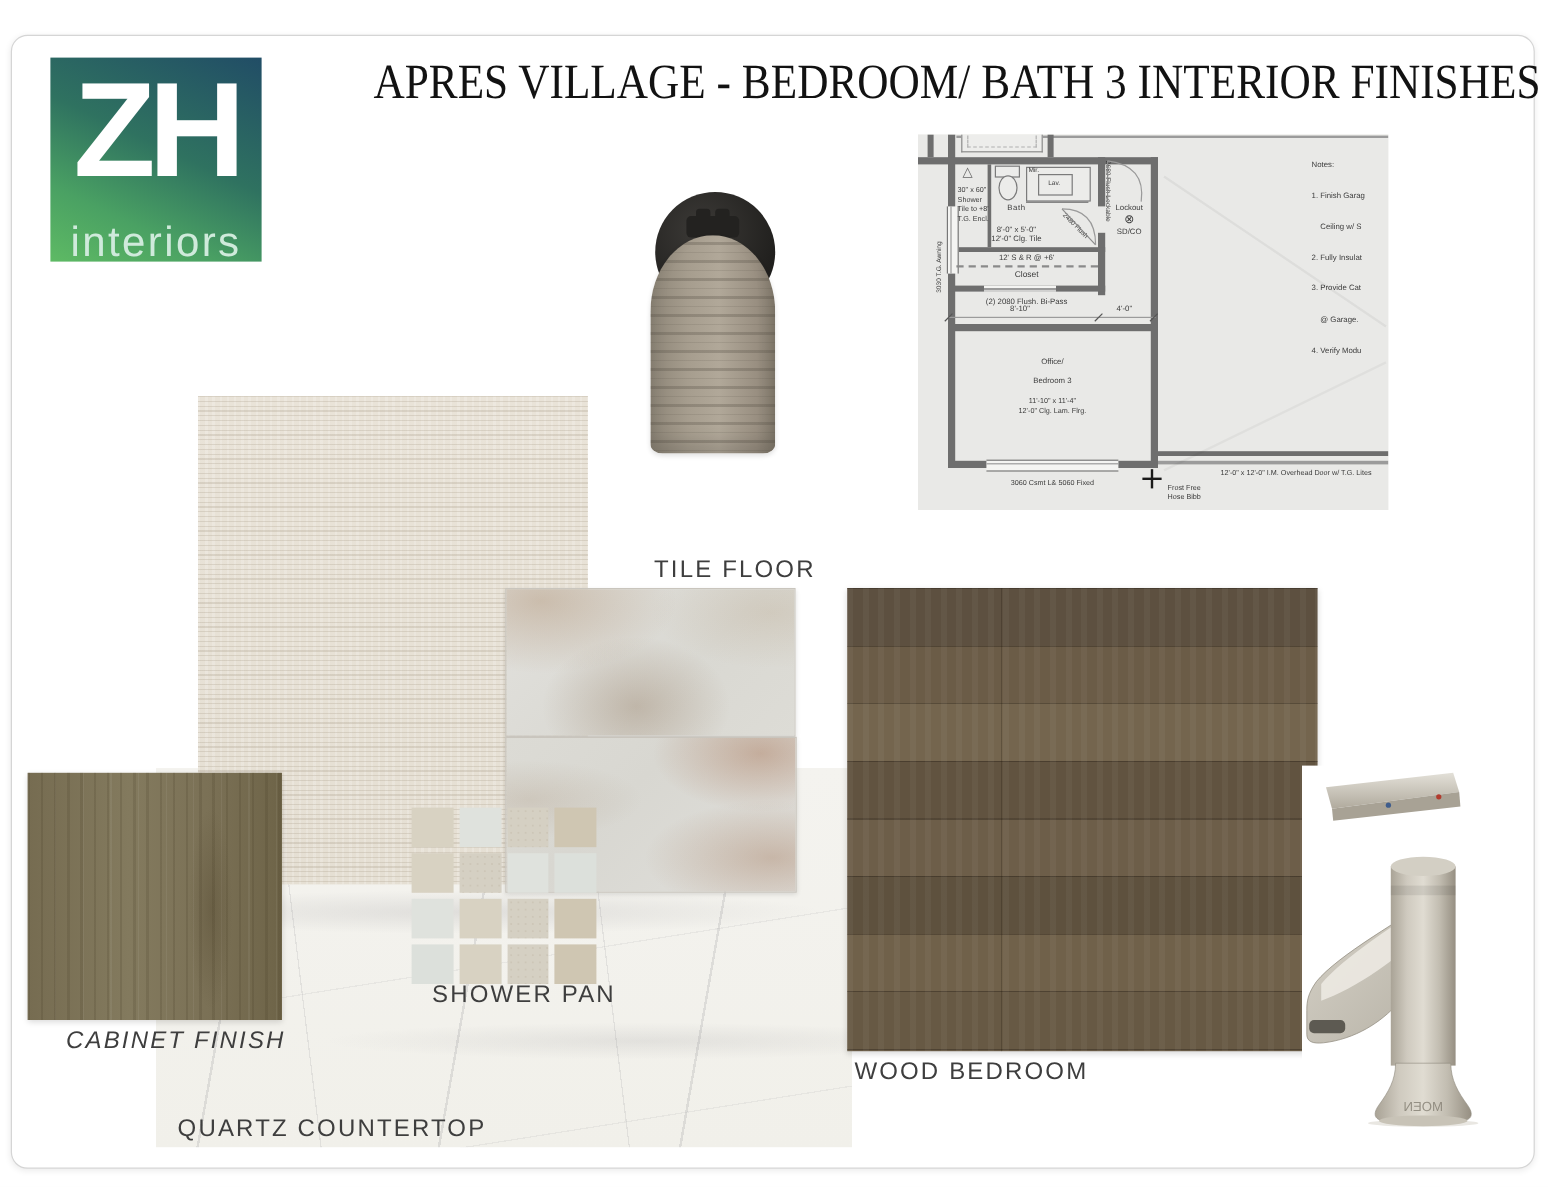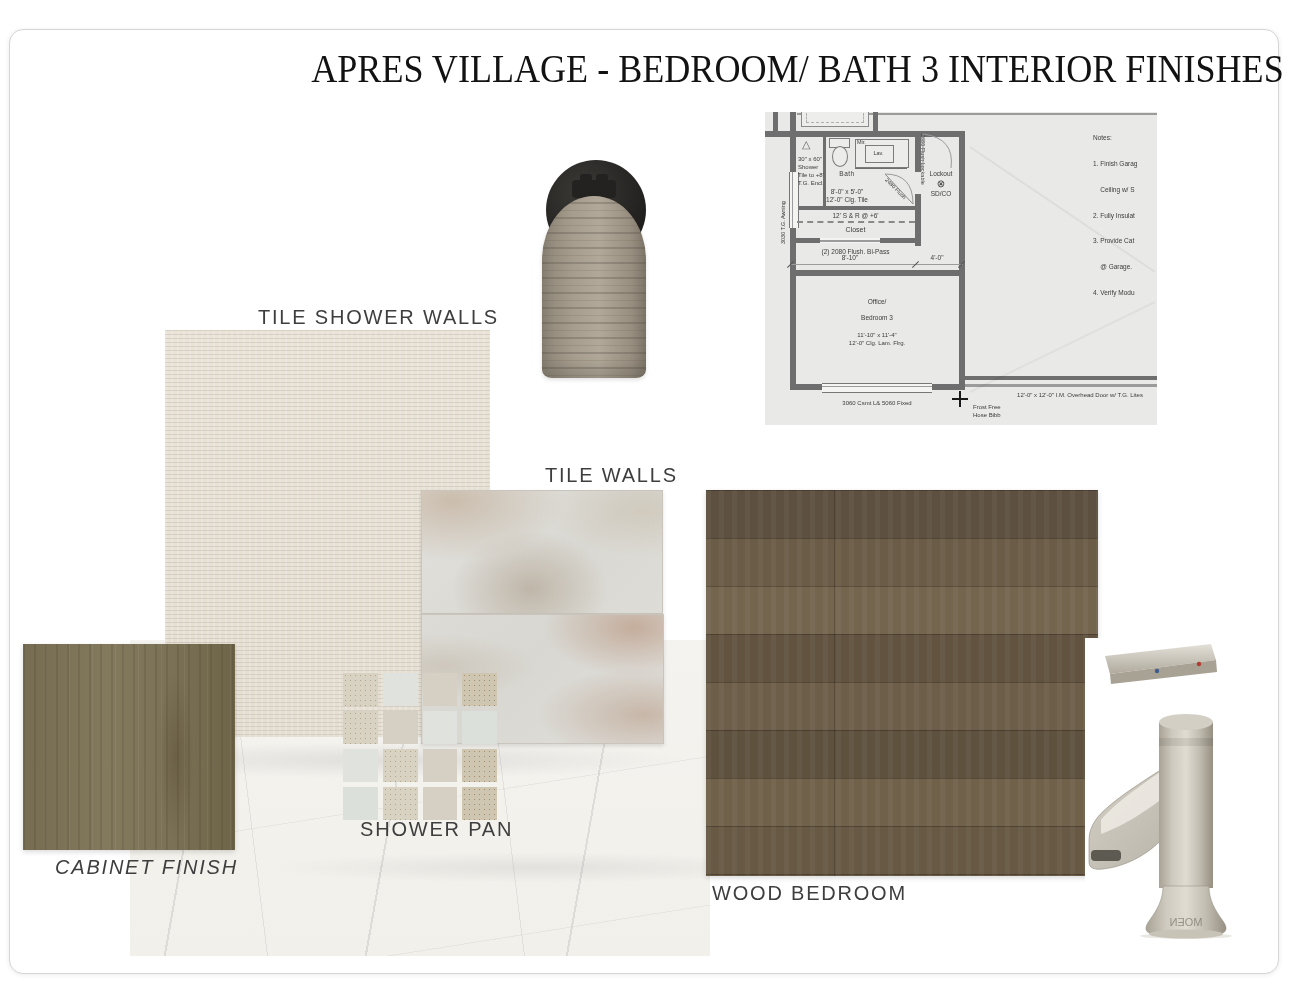--- a/index.html
+++ b/index.html
@@ -111,20 +111,24 @@
 
   
   .faucet{position:absolute;left:1085px;top:638px;width:185px;height:302px;z-index:3;background:#ffffff;}
 </style>
 </head>
 <body>
 
 <div class="canvas">
   <div class="page"></div>
 
+  <div class="logo">
+    <div class="logo-zh">ZH</div>
+    <div class="logo-word">interiors</div>
+  </div>
 
   <div class="board-title">APRES VILLAGE - BEDROOM/ BATH 3 INTERIOR FINISHES</div>
 
   <div class="sconce">
     <div class="sc-plate"></div>
     <div class="sc-knob" style="left:56px;"></div>
     <div class="sc-knob" style="left:72px;"></div>
     <div class="sc-stem"></div>
     <div class="sc-shade"></div>
   </div>
@@ -279,18 +283,18 @@
     <rect x="74" y="100" width="54" height="8" fill="#000000" opacity="0.08"></rect>
     <polygon points="20,18 126,6 131,22 25,36" fill="url(#gHandle)"></polygon>
     <polygon points="25,36 131,22 132,34 26,46" fill="#a8a295"></polygon>
     <circle cx="72" cy="33" r="2.2" fill="#3f5d8c"></circle>
     <circle cx="114" cy="26" r="2.2" fill="#b23b2e"></circle>
     <path d="M78,248 C78,262 72,272 64,283 C59,290 60,295 68,296 L134,296 C142,295 143,290 138,283 C130,272 124,262 124,248 Z" fill="url(#gBody)" stroke="#8f8a7e" stroke-width="0.5"></path>
     <ellipse cx="101" cy="296" rx="37" ry="4.5" fill="#c8c3b7"></ellipse>
     <text transform="translate(101,288) scale(-1,1)" text-anchor="middle" font-size="11" fill="#7d786c" opacity="0.75" font-family="Liberation Sans, sans-serif">MOEN</text>
   </svg>
 
-  <div class="lbl" style="left:258px;top:306px;">TILE SHOWER WALLS</div>
-  <div class="lbl" style="left:545px;top:464px;">TILE WALLS</div>
+  <div class="lbl" style="left:545px;top:464px;">TILE FLOOR</div>
   <div class="lbl" style="left:55px;top:856px;font-style:italic;">CABINET FINISH</div>
   <div class="lbl" style="left:360px;top:818px;">SHOWER PAN</div>
+  <div class="lbl" style="left:148px;top:930px;">QUARTZ COUNTERTOP</div>
   <div class="lbl" style="left:712px;top:882px;">WOOD BEDROOM</div>
 </div>
 
 </body></html>

